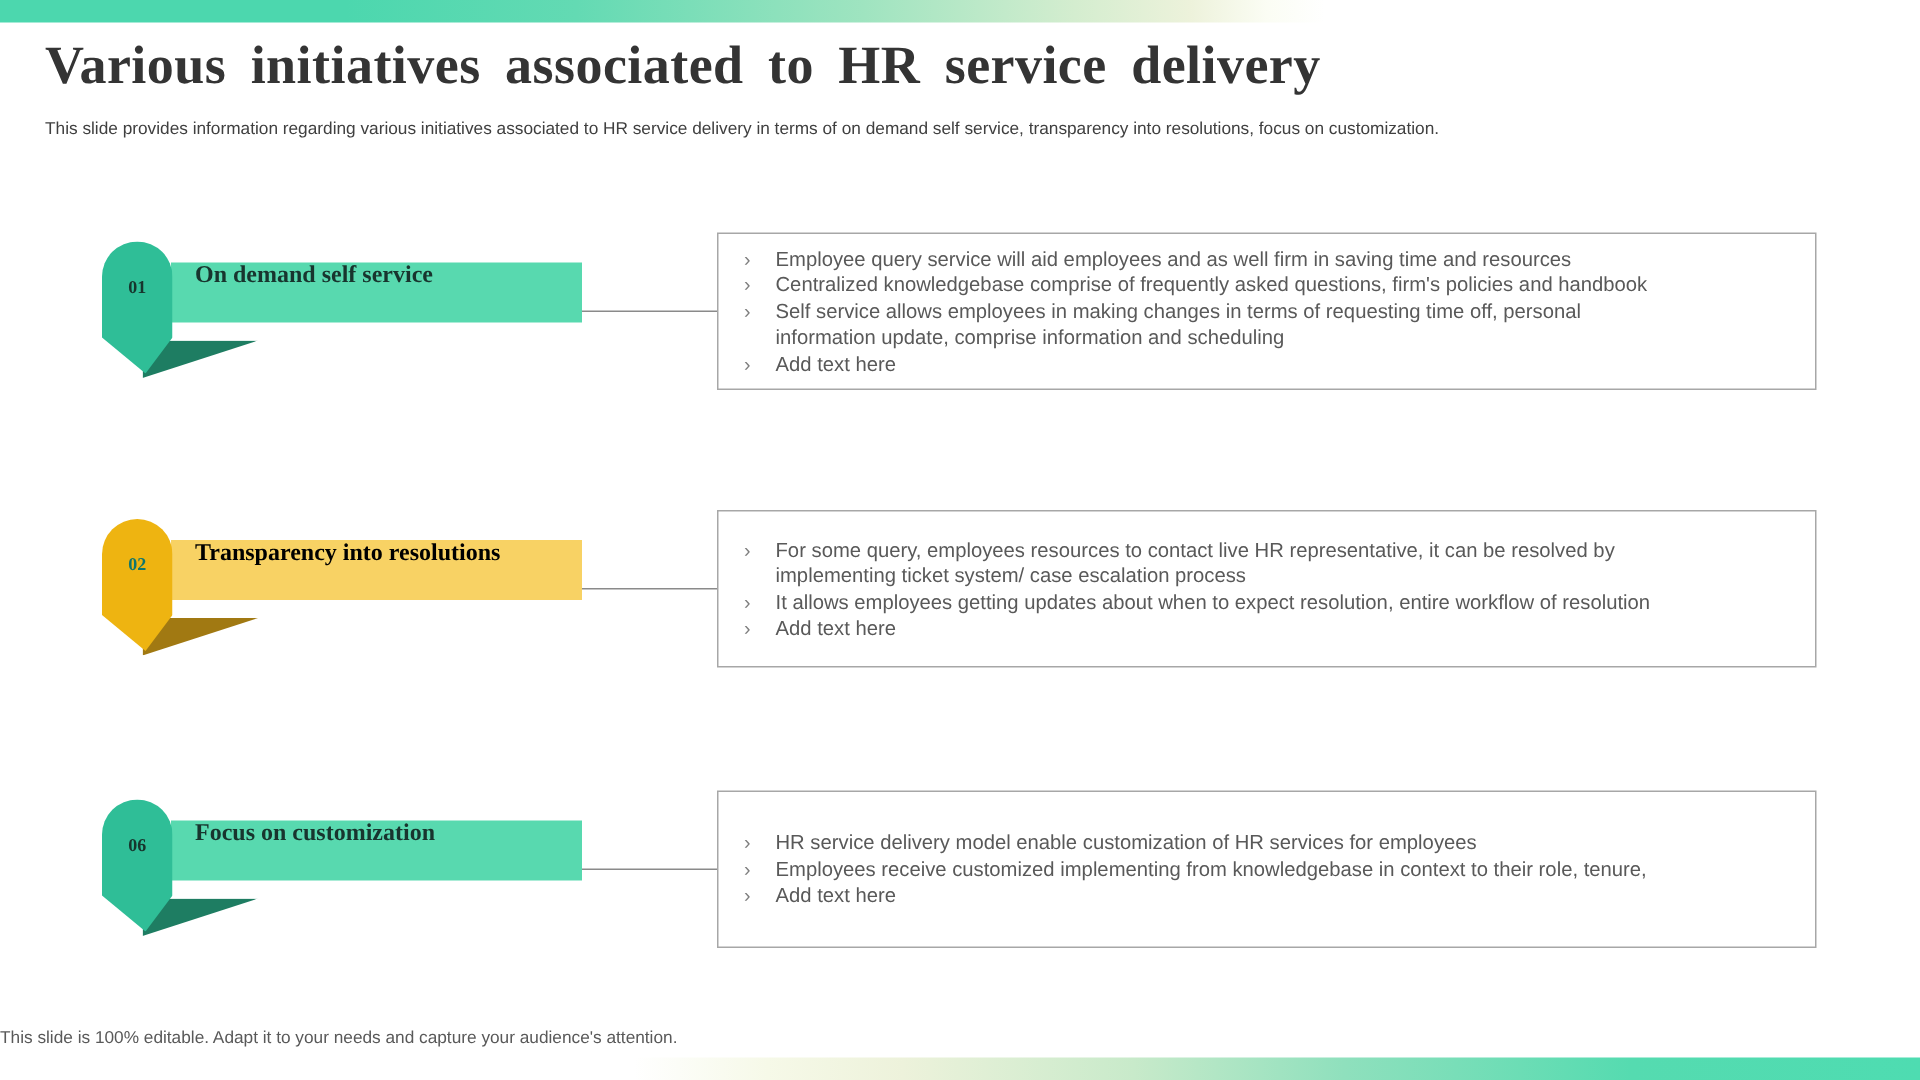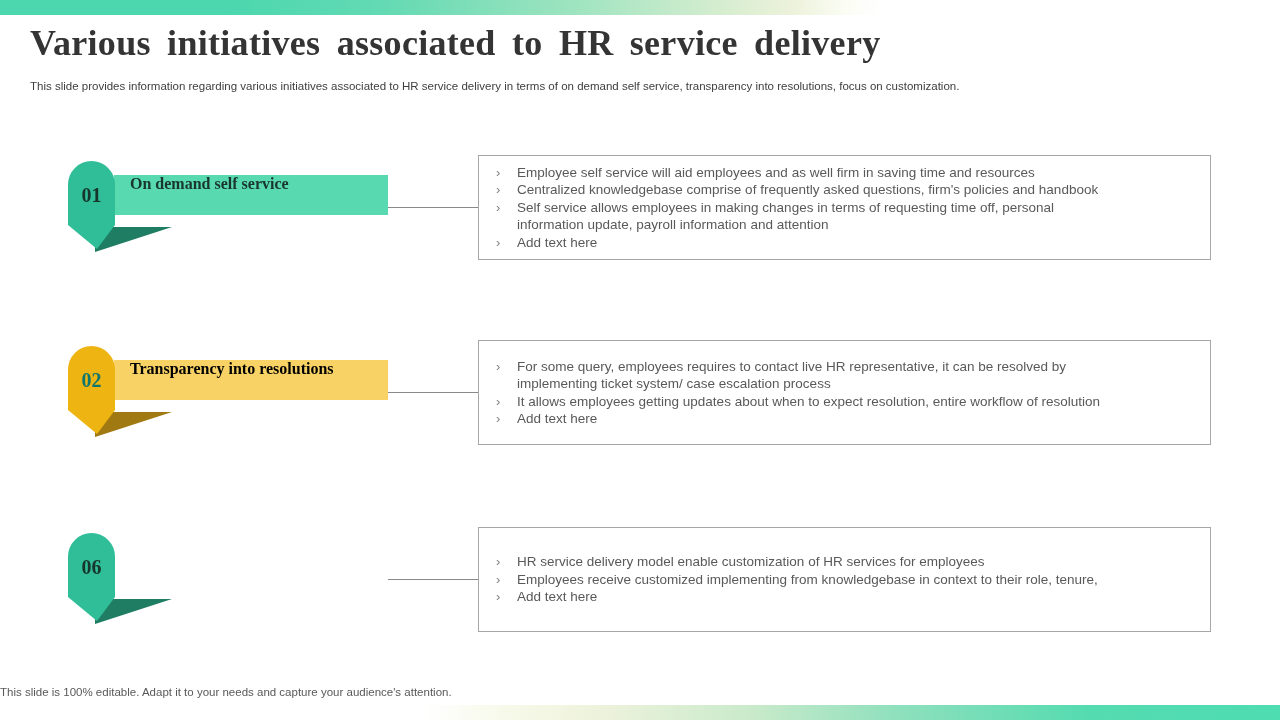--- a/index.html
+++ b/index.html
@@ -53,21 +53,21 @@
     z-index:2;
   }
   .fold {
     position:absolute; left:95px; top:72px; width:77px; height:25px;
     clip-path:polygon(0 0, 100% 0, 0 100%); z-index:1;
   }
   .arch { position:absolute; left:68px; top:6px; width:47px; height:88px; z-index:3; }
   .arch svg { display:block; }
   .badge-number {
     position:absolute; left:0; top:23px; width:100%; text-align:center;
-    font-family:"Liberation Serif", serif; font-weight:bold; font-size:20px;
+    font-family:"Liberation Serif", serif; font-weight:bold; font-size:12px;
   }
   .connector {
     position:absolute; left:388px; top:52px; width:90px; height:1px;
     background:#8a8a8a; z-index:0;
   }
   .row.teal .ribbon { background:#58D9AF; color:#18352E; }
   .row.teal .fold   { background:#1E7D62; }
   .row.teal .arch path { fill:#2FBE97; }
   .row.teal .badge-number { color:#17352D; }
   .row.gold .ribbon { background:#F8D264; color:#000000;font-family:Liberation Serif, serif; }
@@ -93,34 +93,34 @@
     <svg width="47" height="88" viewBox="0 0 47 88">
       <path d="M0,64 L0,23.5 A23.5,23.5 0 0 1 47,23.5 L47,64 L29,88 Z"></path>
     </svg>
     <div class="badge-number">01</div>
   </div>
   <div class="detail-box">
     <ul class="bullets">
       <li class="bullet">
         <span class="marker">›</span>
         <div class="lines">
-            <span>Employee self service will aid employees and as well firm in saving time and resources</span>
+            <span>Employee query service will aid employees and as well firm in saving time and resources</span>
           </div>
       </li>
       <li class="bullet">
         <span class="marker">›</span>
         <div class="lines">
             <span>Centralized knowledgebase comprise of frequently asked questions, firm's policies and handbook</span>
           </div>
       </li>
       <li class="bullet">
         <span class="marker">›</span>
         <div class="lines">
           <span>Self service allows employees in making changes in terms of requesting time off, personal</span>
-          <span>information update, payroll information and attention</span>
+          <span>information update, comprise information and scheduling</span>
         </div>
       </li>
       <li class="bullet">
         <span class="marker">›</span>
         <div class="lines">
             <span>Add text here</span>
           </div>
       </li>
     </ul>
   </div>
@@ -136,21 +136,21 @@
     <svg width="47" height="88" viewBox="0 0 47 88">
       <path d="M0,64 L0,23.5 A23.5,23.5 0 0 1 47,23.5 L47,64 L29,88 Z"></path>
     </svg>
     <div class="badge-number">02</div>
   </div>
   <div class="detail-box">
     <ul class="bullets">
       <li class="bullet">
         <span class="marker">›</span>
         <div class="lines">
-          <span>For some query, employees requires to contact live HR representative, it can be resolved by</span>
+          <span>For some query, employees resources to contact live HR representative, it can be resolved by</span>
           <span>implementing ticket system/ case escalation process</span>
         </div>
       </li>
       <li class="bullet">
         <span class="marker">›</span>
         <div class="lines">
             <span>It allows employees getting updates about when to expect resolution, entire workflow of resolution</span>
           </div>
       </li>
       <li class="bullet">
@@ -158,20 +158,23 @@
         <div class="lines">
             <span>Add text here</span>
           </div>
       </li>
     </ul>
   </div>
 </div>
 
 <div class="row row3 teal">
   <div class="connector"></div>
+  <div class="ribbon">
+    <span>Focus on customization</span>
+  </div>
   <div class="fold"></div>
   <div class="arch">
     <svg width="47" height="88" viewBox="0 0 47 88">
       <path d="M0,64 L0,23.5 A23.5,23.5 0 0 1 47,23.5 L47,64 L29,88 Z"></path>
     </svg>
     <div class="badge-number">06</div>
   </div>
   <div class="detail-box">
     <ul class="bullets">
       <li class="bullet">

